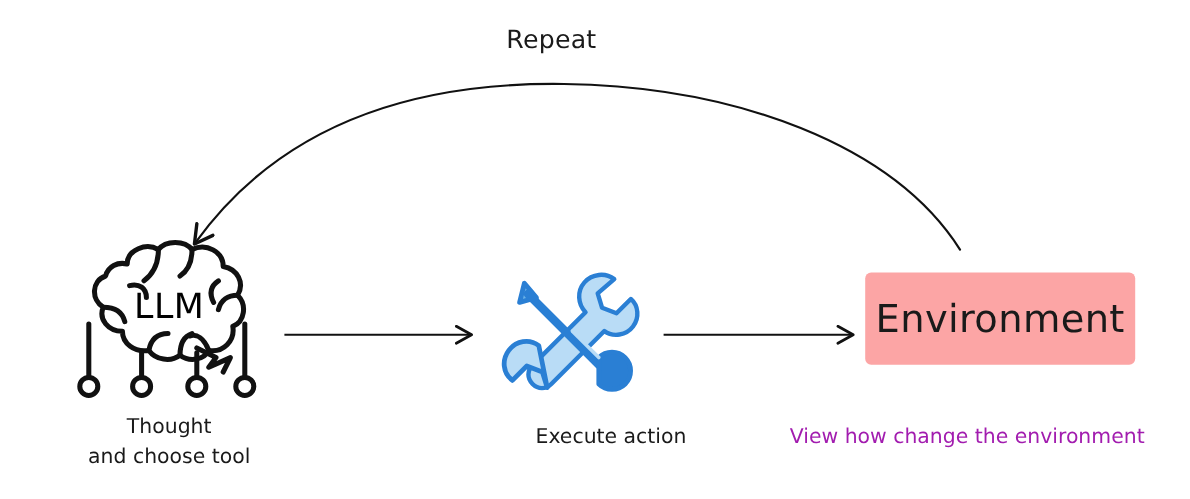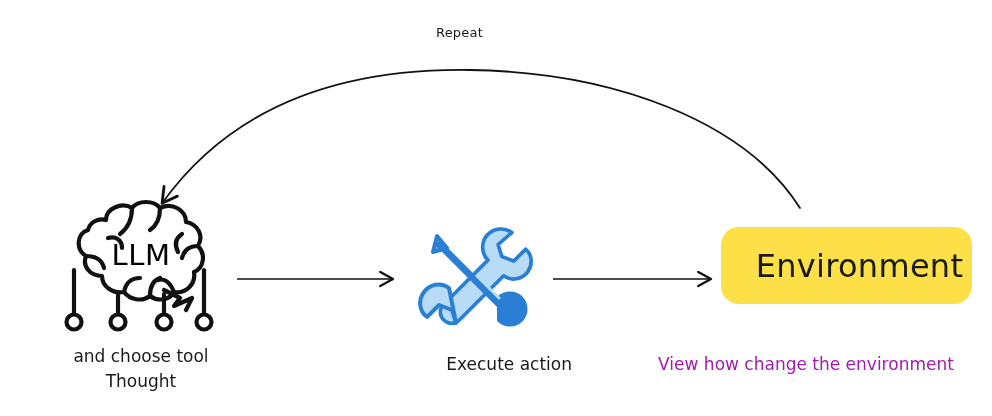--- a/index.html
+++ b/index.html
@@ -25,21 +25,21 @@
   .node {
     position: absolute;
   }
 
   
   #repeat-label {
     left: 0;
     top: 21px;
     width: 919px;
     text-align: center;
-    font-size: 13px;
+    font-size: 21px;
     letter-spacing: 0.2px;
     color: #1a1a1a;
     line-height: 24px;
   }
 
   
   #llm-node {
     left: 46px;
     top: 198px;
     width: 190px;
@@ -86,26 +86,25 @@
     line-height: 25px;
     color: #1a1a1a;
   }
 
   
   #environment-box {
     left: 721px;
     top: 227px;
     width: 225px;
     height: 77px;
-    background: #fde047;
-    border-radius: 18px;
+    background: #fca5a5;
+    border-radius: 5px;
     display: flex;
     align-items: center;
     justify-content: center;
-    padding-left: 26px;
   }
   #environment-label {
     font-size: 32px;
     color: #1a1a1a;
     letter-spacing: 0.3px;
   }
   #environment-caption {
     left: 620px;
     top: 352px;
     width: 372px;
@@ -178,22 +177,22 @@
       <circle cx="28" cy="124" r="7.5"></circle>
       <circle cx="72" cy="124" r="7.5"></circle>
       <circle cx="118" cy="124" r="7.5"></circle>
       <circle cx="158" cy="124" r="7.5"></circle>
     </g>
   </svg>
   <div id="llm-text">LLM</div>
 </div>
 
 <div class="node" id="llm-caption">
+  <div>Thought</div>
   <div>and choose tool</div>
-  <div>Thought</div>
 </div>
 
 <div class="node" id="tools-node">
   <svg width="128" height="124" viewBox="0 0 128 124">
     <g stroke="#2a7fd4" stroke-width="4" stroke-linejoin="round" stroke-linecap="round">
 
       <path d="M108 14
                C100 8 88 9 81 17
                C74 25 75 37 82 44
                L34 92

